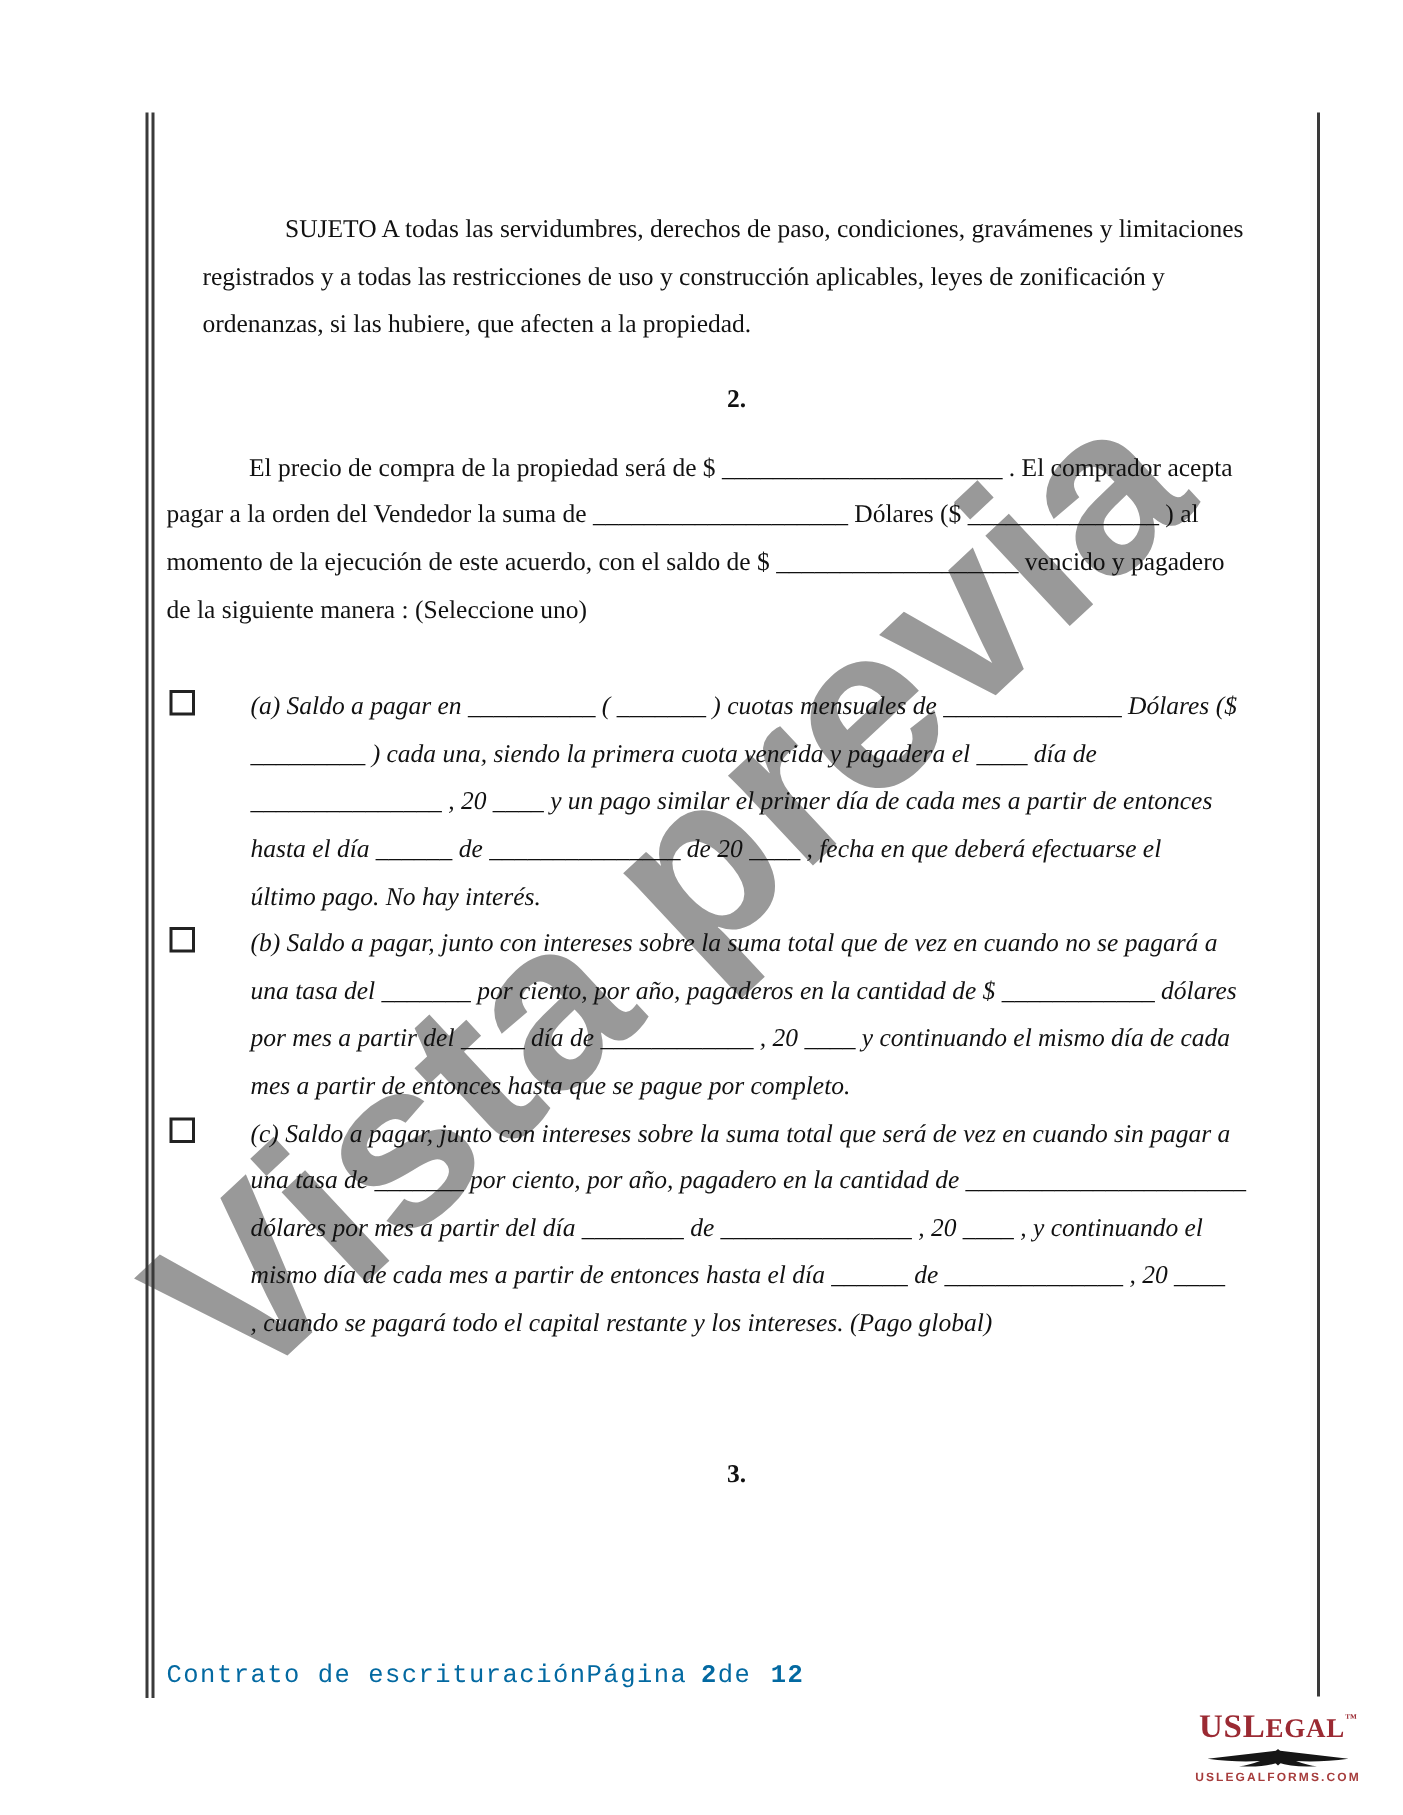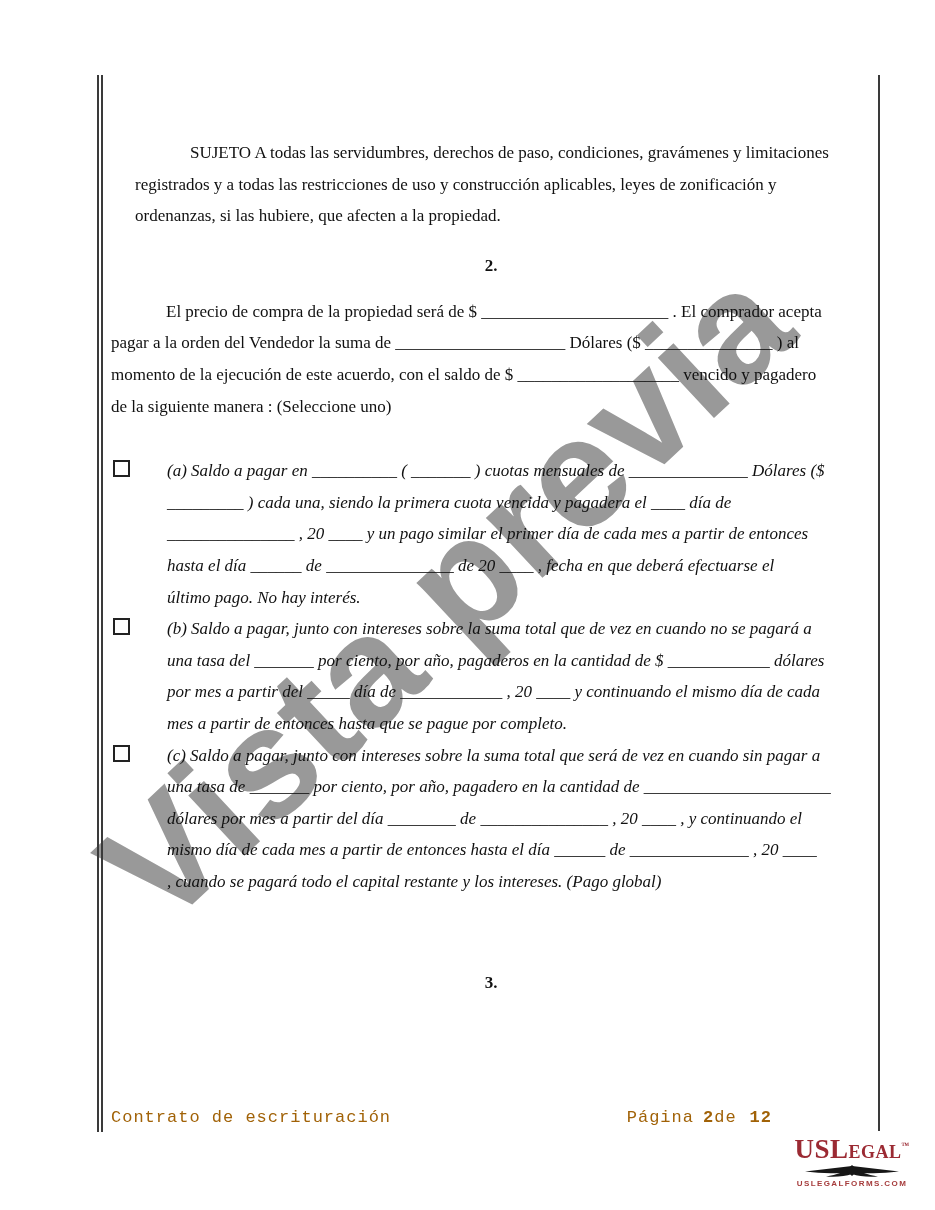--- a/index.html
+++ b/index.html
@@ -88,26 +88,25 @@
     background: #ffffff;
   }
   .sec3 { margin-top: 75px; text-align: center; }
 
   
   .footer {
     position: absolute;
     left: 111px; right: 0;
     top: 1108px;
     display: flex;
-    justify-content: space-between;
     padding-right: 163px;
     font-family: "Liberation Mono", monospace;
     font-size: 17px;
     letter-spacing: 1px;
-    color: #a16207;
+    color: #0369a1;
     z-index: 1;
   }
   .page-num .b { font-weight: bold; }
   .page-num .lbl { margin-right: 9px; }
   .page-num .total { margin-left: 13px; }
 
   
   .logo {
     position: absolute;
     right: 24px; top: 1134px;
@@ -116,21 +115,21 @@
     z-index: 3;
     cursor: pointer;
   }
   .logo-text {
     font-family: "Liberation Serif", serif;
     font-weight: bold;
     color: #9b2a33;
     line-height: 24px;
     white-space: nowrap;
   }
-  .brand-large { font-size: 27px; letter-spacing: 0.5px; }
+  .brand-large { font-size: 22px; letter-spacing: 0.5px; }
   .brand-small { font-size: 18px; letter-spacing: 0.5px; }
   .tm { font-size: 8px; vertical-align: 10px; }
   .logo-wings { display: block; margin: 0 auto; }
   .logo-site {
     font-family: "Liberation Sans", sans-serif;
     font-size: 8px;
     font-weight: bold;
     letter-spacing: 1.4px;
     color: #a63c3c;
     margin-top: 1px;

